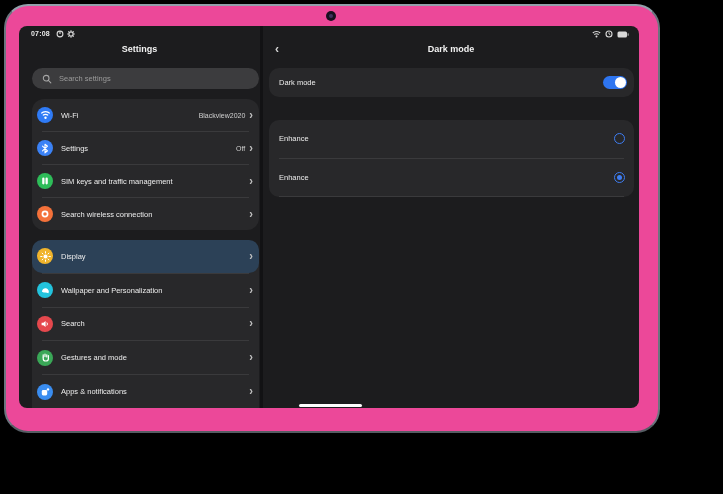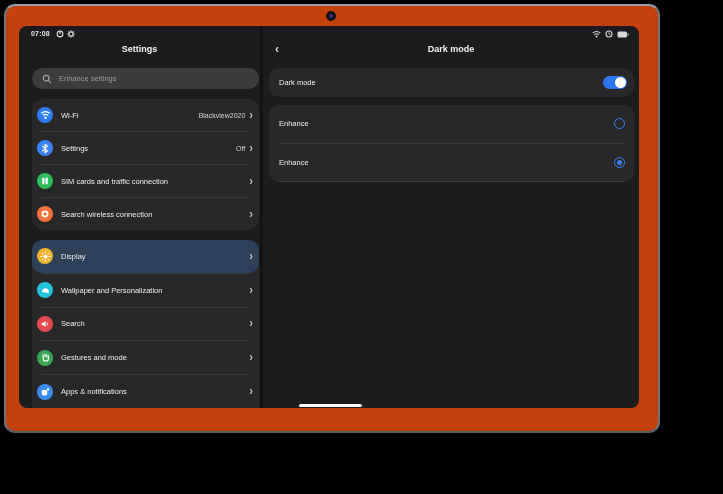--- a/index.html
+++ b/index.html
@@ -2,21 +2,21 @@
 <html><head>
 <meta charset="utf-8">
 <style>
   * { margin:0; padding:0; box-sizing:border-box; }
   html,body { width:723px; height:494px; background:#000; overflow:hidden;
               font-family:"Liberation Sans", sans-serif; }
   .stage { position:relative; width:723px; height:494px; background:#000; }
 
   
   .tablet { position:absolute; left:4px; top:4px; width:656px; height:429px;
-            border-radius:11px; background:#c2410c;
+            border-radius:24px; background:#ec4899;
             border:2px solid #6b757f; border-top-color:#93a0ac; border-bottom-color:#565d64; }
   .camera { position:absolute; left:320px; top:5px; width:10px; height:10px;
             border-radius:50%; background:#17101f; }
   .camera i { position:absolute; left:3px; top:3px; width:4px; height:4px;
               border-radius:50%; background:#3f3360; }
 
   
   .screen { position:absolute; left:13px; top:20px; width:620px; height:382px;
             background:#1c1c1e; border-radius:8px; overflow:hidden; color:#eaeaea; }
 
@@ -61,21 +61,21 @@
           font-weight:bold; line-height:1; cursor:default; }
   .detail-title { position:absolute; left:0; top:18px; width:100%; text-align:center;
                   font-size:9px; font-weight:bold; color:#f2f2f2; }
   .toggle-card { position:absolute; left:6px; top:42px; width:365px; height:29px;
                  border-radius:10px; flex-direction:row; align-items:center; padding:0 7px 0 10px; }
   .toggle-card .lbl { margin-left:0; }
   .switch { margin-left:auto; width:24px; height:13px; border-radius:7px; background:#5a5a5e; position:relative; }
   .switch.on { background:#2e75f0; }
   .switch .knob { position:absolute; top:1px; left:1px; width:11px; height:11px; border-radius:50%; background:#fff; }
   .switch.on .knob { left:auto; right:1px; }
-  .options-card { position:absolute; left:6px; top:79px; width:365px; height:77px; border-radius:10px; }
+  .options-card { position:absolute; left:6px; top:94px; width:365px; height:77px; border-radius:10px; }
   .opt { padding:0 9px 0 10px; }
   .opt .lbl { margin-left:0; }
   .radio { margin-left:auto; width:11px; height:11px; border-radius:50%;
            border:1.6px solid #3e7df2; display:flex; align-items:center; justify-content:center; }
   .radio.checked::after { content:""; width:5px; height:5px; border-radius:50%; background:#3e7df2; }
 
   .home-indicator { position:absolute; left:280px; top:378px; width:63px; height:3px;
                     border-radius:2px; background:#fdfdfd; }
 </style>
 </head>
@@ -128,21 +128,21 @@
       </div>
 
       <div class="sidebar">
         <div class="side-title">Settings</div>
 
         <div class="search">
           <svg width="10" height="10" viewBox="0 0 12 12">
               <circle cx="5" cy="5" r="3.4" fill="none" stroke="#a5a5a5" stroke-width="1.3"></circle>
               <line x1="7.6" y1="7.6" x2="10.6" y2="10.6" stroke="#a5a5a5" stroke-width="1.3" stroke-linecap="round"></line>
             </svg>
-          <span>Enhance settings</span>
+          <span>Search settings</span>
         </div>
 
         <div class="card card1">
           <div class="row">
             <span class="ic" style="background-color: rgb(47, 123, 246);">
               <svg width="11" height="10" viewBox="0 0 11 10">
                   <path d="M1.2 3.4 a6 6 0 0 1 8.6 0" fill="none" stroke="#fff" stroke-width="1.3"></path>
                   <path d="M2.9 5.4 a3.6 3.6 0 0 1 5.2 0" fill="none" stroke="#fff" stroke-width="1.3"></path>
                   <circle cx="5.5" cy="7.8" r="1.2" fill="#fff"></circle>
                 </svg>
@@ -163,21 +163,21 @@
             <span class="chev">›</span>
           </div>
           <div class="sep"></div>
           <div class="row">
             <span class="ic" style="background-color: rgb(46, 189, 89);">
               <svg width="10" height="10" viewBox="0 0 10 10">
                   <rect x="2.2" y="1.6" width="2.3" height="6.8" rx="1.1" fill="#fff"></rect>
                   <rect x="5.5" y="1.6" width="2.3" height="6.8" rx="1.1" fill="#fff"></rect>
                 </svg>
             </span>
-            <span class="lbl">SIM cards and traffic connection</span>
+            <span class="lbl">SIM keys and traffic management</span>
             <span class="chev">›</span>
           </div>
           <div class="sep"></div>
           <div class="row">
             <span class="ic" style="background-color: rgb(244, 113, 58);">
               <svg width="10" height="10" viewBox="0 0 10 10">
                   <circle cx="5" cy="5" r="2.6" fill="none" stroke="#fff" stroke-width="1.7"></circle>
                 </svg>
             </span>
             <span class="lbl">Search wireless connection</span>

